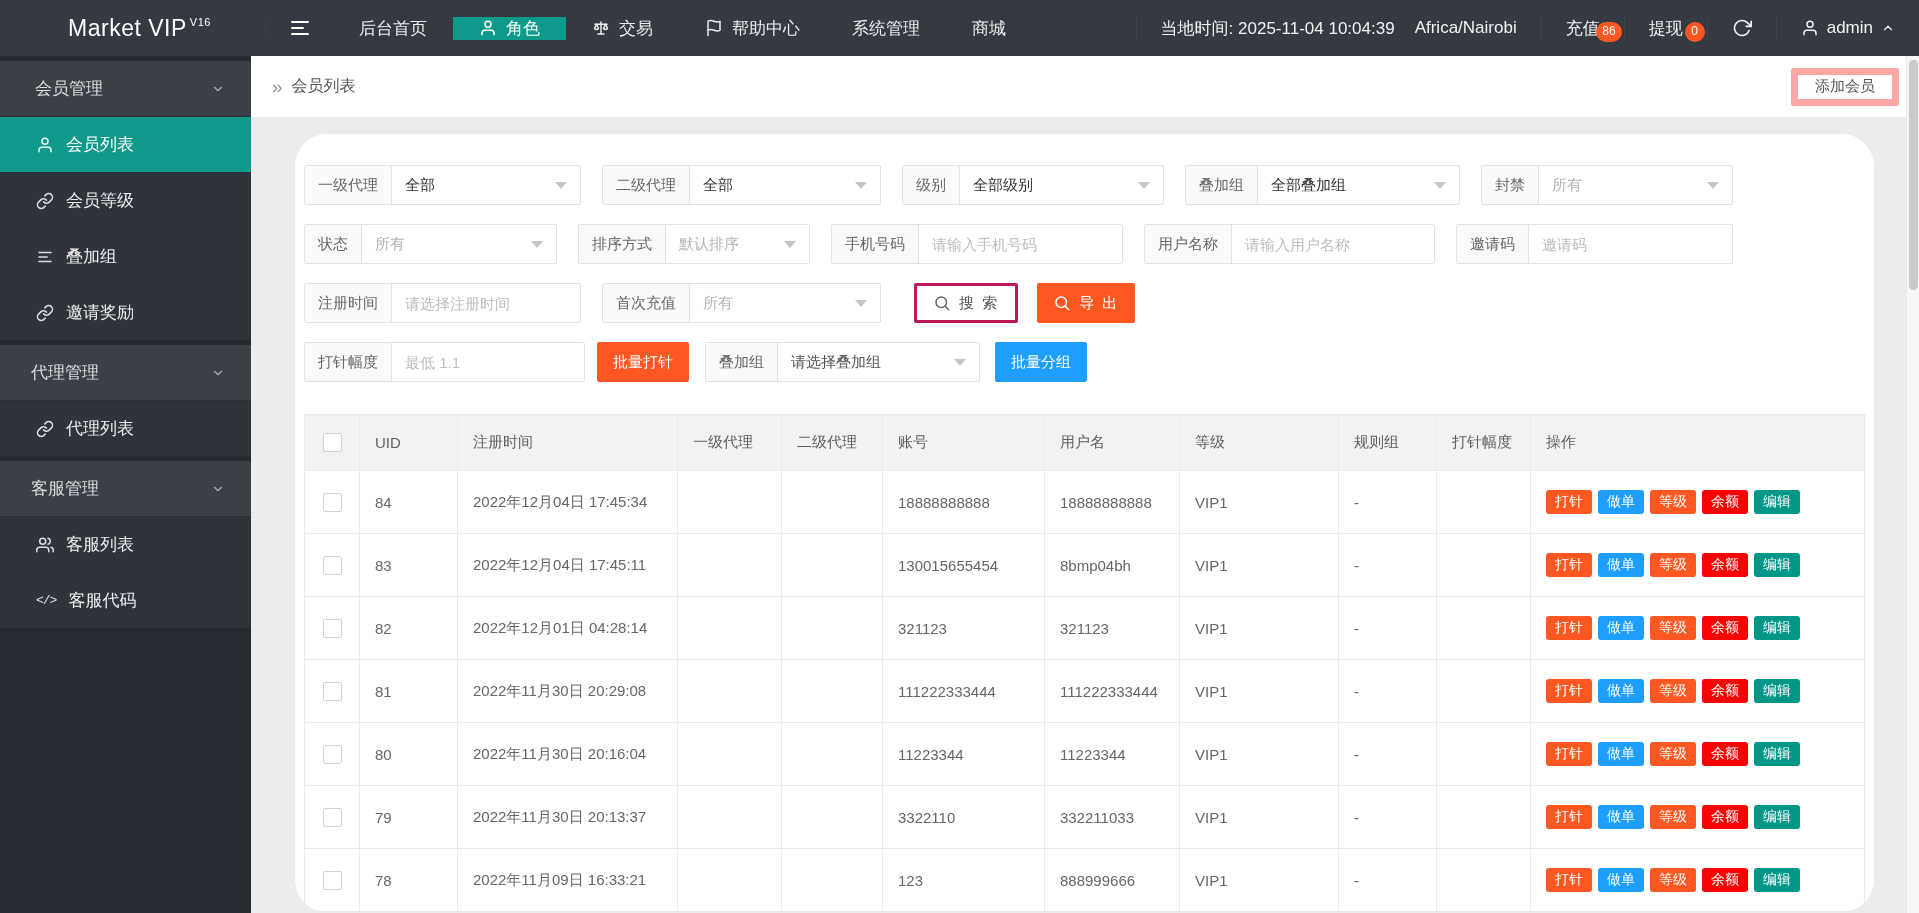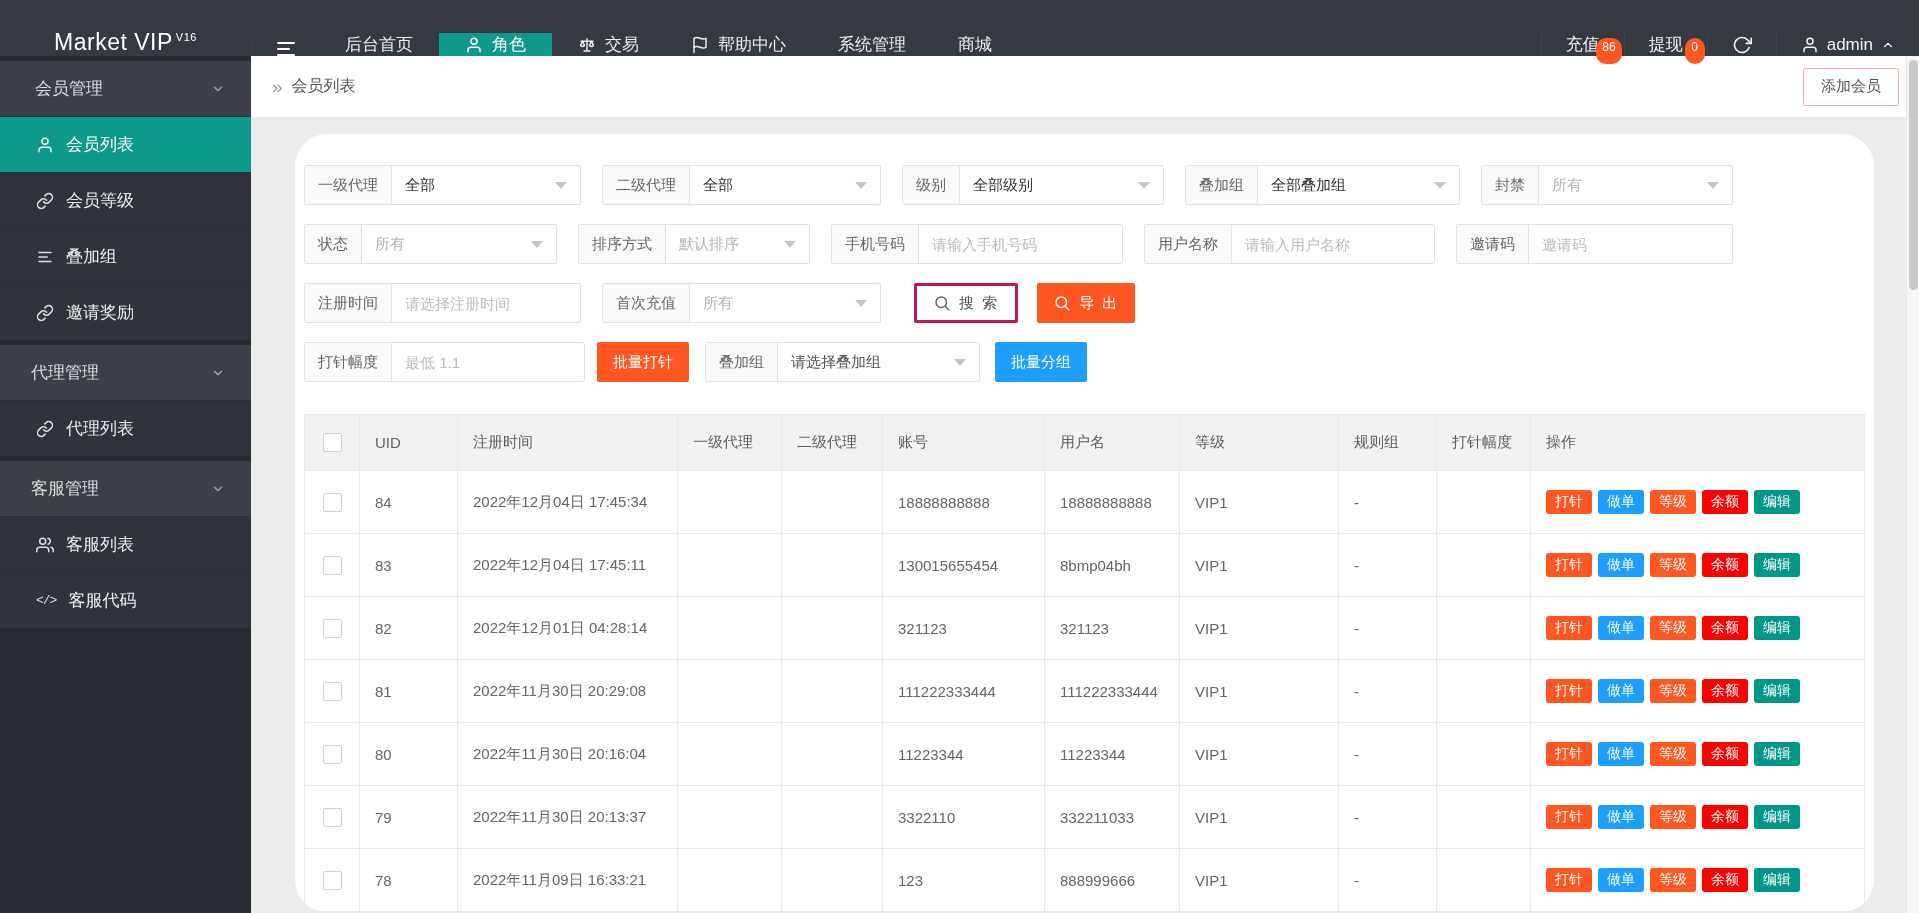--- a/index.html
+++ b/index.html
@@ -1,53 +1,53 @@
 <!DOCTYPE html>
 <html><head>
 <meta charset="utf-8">
 <style>
   * { box-sizing: border-box; margin: 0; padding: 0; }
   html,body { width:1919px; height:913px; overflow:hidden; }
   body { font-family:"Liberation Sans","DejaVu Sans",sans-serif; background:#ececec; color:#333; }
 
   
-  .header { height:56px; background:#343942; display:flex; align-items:flex-end; color:#f2f2f2; position:relative; z-index:5; }
+  .header { height:56px; background:#343942; display:flex; align-items:center; color:#f2f2f2; position:relative; z-index:5;padding-left:14px; }
   .logo { width:251px; display:flex; align-items:center; justify-content:center; font-size:23px; color:#fff; letter-spacing:.5px; }
   .logo sup { font-size:11px; margin-left:3px; transform:translateY(-6px); }
   .hamburger { width:68px; display:flex; flex-direction:column; gap:4px; align-items:center; justify-content:center; cursor:pointer; border-left:1px solid rgba(255,255,255,.04);}
   .hamburger i { width:18px; height:2px; background:#fff; border-radius:1px; display:block; }
   .hamburger i:nth-child(2){ width:13px; align-self:flex-start; margin-left:25px;}
   .nav { display:flex; align-items:stretch; }
   .nav-item { display:flex; align-items:center; gap:9px; padding:0 26px; font-size:17px; color:#ececec; cursor:pointer; }
   .nav-item.active { background:#0e9a8a; color:#fff; }
   .hright { margin-left:auto; display:flex; align-items:stretch; }
   .hitem { display:flex; align-items:center; padding:0 24px; border-left:1px solid rgba(255,255,255,.06); font-size:17px; position:relative; cursor:pointer; white-space:nowrap; }
   .hitem.time { cursor:default; font-size:17px; }
   .hitem.time .tz { margin-left:20px; }
-  .badge { position:absolute; top:5px; right:2px; min-width:20px; height:26px; line-height:19px; padding:0 6px; background:#ff5722; color:#fff; font-size:12px; border-radius:10px; text-align:center; }
+  .badge { position:absolute; top:5px; right:2px; min-width:20px; height:20px; line-height:19px; padding:0 6px; background:#ff5722; color:#fff; font-size:12px; border-radius:10px; text-align:center; }
   .ic { width:18px; height:18px; stroke:currentColor; fill:none; stroke-width:2; stroke-linecap:round; stroke-linejoin:round; }
   .ic.sm { width:14px; height:14px; }
   .ic.lg { width:20px; height:20px; }
 
   
   .sidebar { position:absolute; left:0; top:56px; bottom:0; width:251px; background:#262a31; overflow:hidden; }
   .sgroup-title { height:55px; background:#3b4048; display:flex; align-items:center; padding:0 26px 0 31px; color:#dcdcdc; font-size:17px; cursor:pointer; margin-top:5px; }
   .sgroup-title:first-child { margin-top:5px;padding-left:35px; }
   .sgroup-title .chev { margin-left:auto; opacity:.7; }
   .sitem { height:56px; background:#2f333c; display:flex; align-items:center; gap:12px; padding:0 15px 0 36px; color:#ededed; font-size:17px; cursor:pointer; border-top:1px solid #2a2e36; }
   .sitem.active { background:#0e9a8a; color:#fff; }
   .sitem .ic { opacity:.92; }
   .code-ic { font-family:"Liberation Mono","DejaVu Sans Mono",monospace; font-size:13px; letter-spacing:-1px; opacity:.9; }
 
   
   .main { position:absolute; left:251px; top:56px; right:0; bottom:0; background:#ececec; }
   .breadcrumb-bar { height:61px; background:#fff; display:flex; align-items:center; padding:0 20px 0 21px; }
   .crumb-arrow { color:#999; font-size:19px; margin-right:9px; }
   .crumb-title { color:#555; font-size:16px; }
-  .add-btn { margin-left:auto; height:38px; padding:0 17px; background:#fff; border:1px solid #fca5a5; border-radius:2px; color:#555; font-size:15px; cursor:pointer; font-family:inherit; }
+  .add-btn { margin-left:auto; height:38px; padding:0 17px; background:#fff; border:7px solid #fca5a5; border-radius:2px; color:#555; font-size:15px; cursor:pointer; font-family:inherit; }
 
   .card { margin:17px 45px 0 44px; background:#fff; height:778px; padding:31px 9px 0 9px;border-radius:32px; }
 
   .frow { display:flex; align-items:center; margin-bottom:19px; }
   .filter-group { display:flex; align-items:stretch; height:40px; border:1px solid #e2e2e2; border-radius:2px; background:#fff; margin-right:21px; }
   .fg-label { background:#fafafa; border-right:1px solid #e2e2e2; display:flex; align-items:center; padding:0 13px; font-size:15px; color:#666; white-space:nowrap; }
   .fg-select { flex:1; display:flex; align-items:center; padding:0 13px; font-size:15px; color:#333; cursor:pointer; min-width:0; }
   .fg-select .arrow { margin-left:auto; width:0; height:0; border-left:6px solid transparent; border-right:6px solid transparent; border-top:7px solid #c6c6c6; }
   .fg-select.ph { color:#b3b3b3; }
   .fg-select.ph2 { color:#555; }
@@ -161,20 +161,24 @@
       <span>帮助中心</span>
     </div>
     <div class="nav-item">
       <span>系统管理</span>
     </div>
     <div class="nav-item">
       <span>商城</span>
     </div>
   </div>
   <div class="hright">
+    <div class="hitem time">
+      <span>当地时间: 2025-11-04 10:04:39</span>
+      <span class="tz">Africa/Nairobi</span>
+    </div>
     <div class="hitem">
       <span>充值</span>
       <span class="badge">86</span>
     </div>
     <div class="hitem">
       <span>提现</span>
       <span class="badge">0</span>
     </div>
     <div class="hitem">
       <svg class="ic lg">

